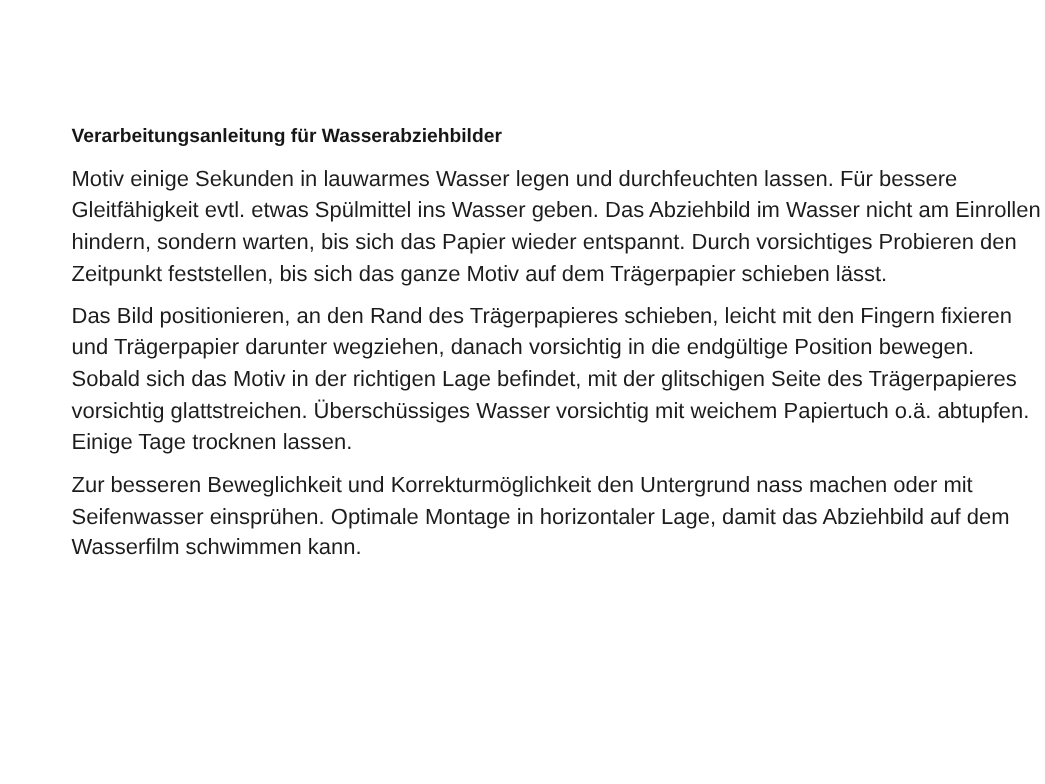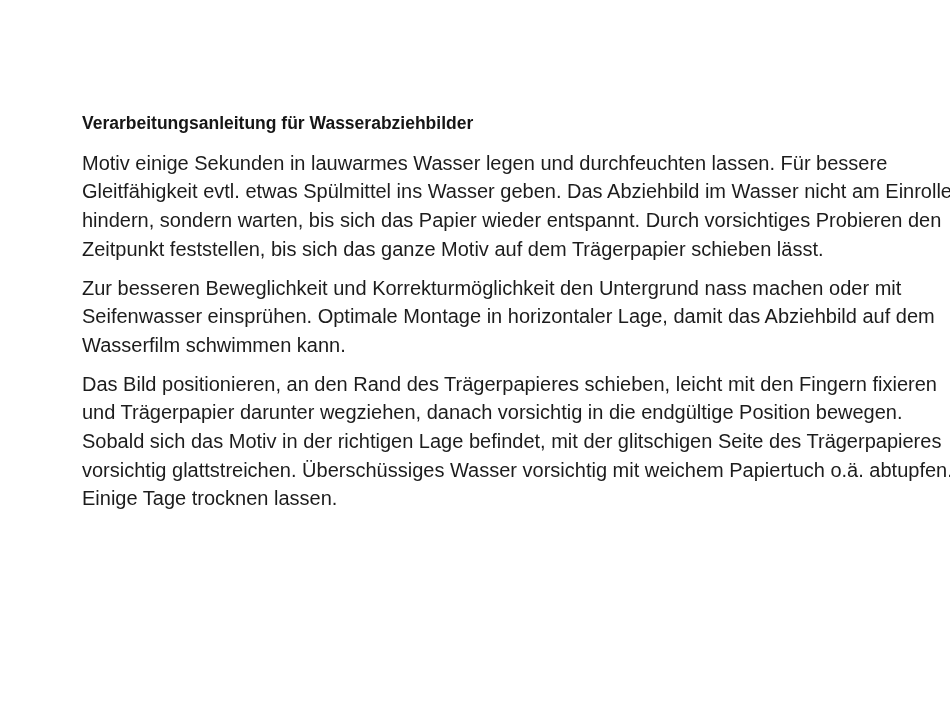--- a/index.html
+++ b/index.html
@@ -11,21 +11,21 @@
       width: 950px;
       height: 713px;
       overflow: hidden;
       font-family: "Liberation Sans", "DejaVu Sans", sans-serif;
       color: #1c1c1c;
     }
     .page {
       box-sizing: border-box;
       width: 900px;
       height: 713px;
-      padding: 109px 58px 0 82px;
+      padding: 109px 58px 0 65px;
       background: #ffffff;
     }
     .doc-title {
       font-size: 17.5px;
       font-weight: 700;
       line-height: 28.7px;
       margin: 0 0 11px 0;
       white-space: pre;
       color: #161616;
     }
@@ -42,23 +42,23 @@
 <body>
 
 <div class="page">
   <h1 class="doc-title">Verarbeitungsanleitung für Wasserabziehbilder</h1>
 
   <p class="doc-para">Motiv einige Sekunden in lauwarmes Wasser legen und durchfeuchten lassen. Für bessere
 Gleitfähigkeit evtl. etwas Spülmittel ins Wasser geben. Das Abziehbild im Wasser nicht am Einrollen
 hindern, sondern warten, bis sich das Papier wieder entspannt. Durch vorsichtiges Probieren den
 Zeitpunkt feststellen, bis sich das ganze Motiv auf dem Trägerpapier schieben lässt.</p>
 
-  <p class="doc-para">Zur besseren Beweglichkeit und Korrekturmöglichkeit den Untergrund nass machen oder mit
-Seifenwasser einsprühen. Optimale Montage in horizontaler Lage, damit das Abziehbild auf dem
-Wasserfilm schwimmen kann.</p>
-
   <p class="doc-para">Das Bild positionieren, an den Rand des Trägerpapieres schieben, leicht mit den Fingern fixieren
 und Trägerpapier darunter wegziehen, danach vorsichtig in die endgültige Position bewegen.
 Sobald sich das Motiv in der richtigen Lage befindet, mit der glitschigen Seite des Trägerpapieres
 vorsichtig glattstreichen. Überschüssiges Wasser vorsichtig mit weichem Papiertuch o.ä. abtupfen.
 Einige Tage trocknen lassen.</p>
 
+  <p class="doc-para">Zur besseren Beweglichkeit und Korrekturmöglichkeit den Untergrund nass machen oder mit
+Seifenwasser einsprühen. Optimale Montage in horizontaler Lage, damit das Abziehbild auf dem
+Wasserfilm schwimmen kann.</p>
+
 </div>
 
 </body></html>

